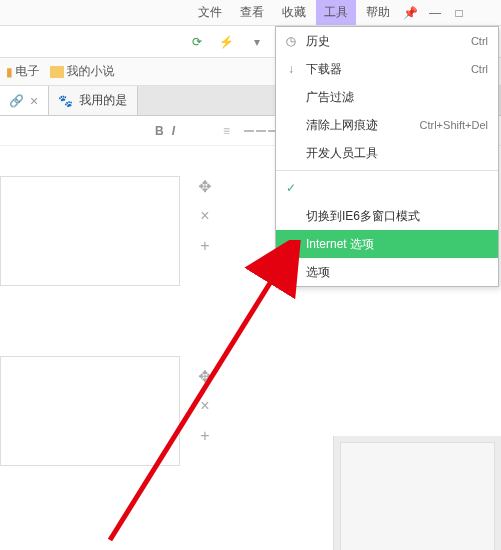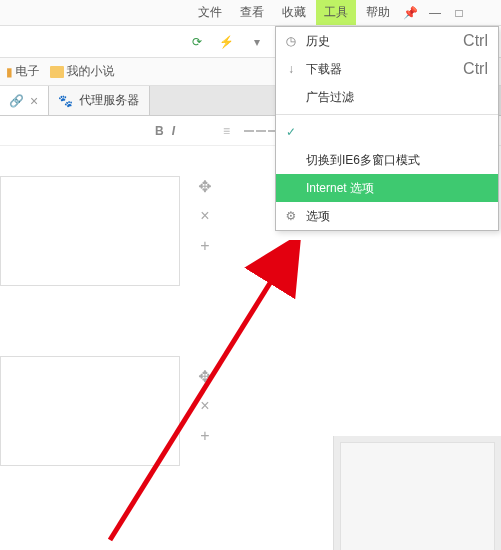--- a/index.html
+++ b/index.html
@@ -1,20 +1,20 @@
 <!DOCTYPE html>
 <html><head>
 <meta charset="utf-8">
 <style>
 * { margin: 0; padding: 0; box-sizing: border-box; font-family: "Microsoft YaHei", sans-serif; font-size: 12px; }
 body { width: 501px; height: 550px; background: #f5f5f5; overflow: hidden; position: relative; }
 
 .menubar { display: flex; align-items: center; height: 26px; background: #fafafa; border-bottom: 1px solid #e0e0e0; padding-left: 190px; gap: 2px; }
 .menubar .item { padding: 4px 8px; color: #555; cursor: pointer; }
-.menubar .item.active { background: #bef264; }
+.menubar .item.active { background: #c4b5fd; }
 .menubar .winbtn { width: 22px; height: 20px; display: flex; align-items: center; justify-content: center; color: #666; }
 
 .toolbar { display: flex; align-items: center; height: 32px; background: #fff; border-bottom: 1px solid #e0e0e0; padding-left: 185px; gap: 6px; }
 .toolbar .btn { width: 24px; height: 24px; display: flex; align-items: center; justify-content: center; color: #4a9; }
 .toolbar .sep { width: 1px; height: 18px; background: #ddd; }
 
 .bookmarks { display: flex; align-items: center; height: 28px; background: #fafafa; border-bottom: 1px solid #e0e0e0; padding: 0 6px; gap: 10px; }
 .bk { display: flex; align-items: center; gap: 3px; color: #555; }
 .folder-icon { width: 14px; height: 12px; background: #f7c967; border-radius: 1px; display: inline-block; }
 .ext { margin-left: auto; display: flex; align-items: center; gap: 3px; color: #555; }
@@ -35,21 +35,21 @@
 .panels { position: absolute; left: 0; top: 60px; }
 .panel { width: 180px; height: 110px; border: 1px solid #ddd; background: #fff; margin-bottom: 70px; }
 .panel-controls { position: absolute; left: 195px; display: flex; flex-direction: column; gap: 10px; }
 .pc1 { top: 60px; }
 .pc2 { top: 250px; }
 .ctrl { width: 20px; height: 20px; display: flex; align-items: center; justify-content: center; color: #aaa; font-size: 16px; }
 
 .dropdown { position: absolute; left: 275px; top: 26px; width: 224px; background: #fff; border: 1px solid #bbb; box-shadow: 2px 2px 6px rgba(0,0,0,0.15); z-index: 10; }
 .dd-item { display: flex; align-items: center; height: 28px; padding: 0 10px 0 30px; position: relative; color: #333; }
 .dd-item .dd-icon { position: absolute; left: 8px; width: 14px; height: 14px; display: flex; align-items: center; justify-content: center; color: #888; }
-.dd-item .shortcut { margin-left: auto; color: #777; font-size: 16px; }
+.dd-item .shortcut { margin-left: auto; color: #777; font-size: 11px; }
 .dd-item.highlight { background: #3ec970; color: #fff; }
 .dd-sep { height: 1px; background: #e0e0e0; margin: 3px 0; }
 .dd-item.disabled { color: #aaa; }
 .dd-item.disabled .dd-icon { color: #4a9; }
 
 .sidepanel { position: absolute; right: 0; top: 320px; width: 168px; height: 230px; background: #ececec; border-left: 1px solid #ddd; }
 .sidepanel .inner { margin: 6px; background: #f6f6f6; height: 218px; border: 1px solid #e0e0e0; }
 
 .arrow { position: absolute; left: 60px; top: 240px; z-index: 20; pointer-events: none; }
 </style>
@@ -95,21 +95,21 @@
   </div>
 </div>
 
 <div class="tabs">
   <div class="tab active">
     <span class="icon" style="color:#e07b3a">🔗</span>
     <span class="close">×</span>
   </div>
   <div class="tab">
     <span class="icon" style="color:#4a7bc8">🐾</span>
-    <span>代理服务器</span>
+    <span>我用的是</span>
   </div>
 </div>
 
 <div class="content">
   <div class="editor-toolbar">
     <span class="b">B</span>
     <span class="i">I</span>
     <span style="margin-left:40px;color:#bbb">≡</span>
     <div class="dashrow">
         <span></span>
@@ -145,20 +145,27 @@
     <span class="shortcut">Ctrl</span>
   </div>
   <div class="dd-item">
     <span class="dd-icon">↓</span>
     <span>下载器</span>
     <span class="shortcut">Ctrl</span>
   </div>
   <div class="dd-item">
     <span>广告过滤</span>
   </div>
+  <div class="dd-item">
+    <span>清除上网痕迹</span>
+    <span class="shortcut">Ctrl+Shift+Del</span>
+  </div>
+  <div class="dd-item">
+    <span>开发人员工具</span>
+  </div>
   <div class="dd-sep"></div>
   <div class="dd-item disabled">
     <span class="dd-icon">✓</span>
   </div>
   <div class="dd-item">
     <span>切换到IE6多窗口模式</span>
   </div>
   <div class="dd-item highlight">
     <span>Internet 选项</span>
   </div>

